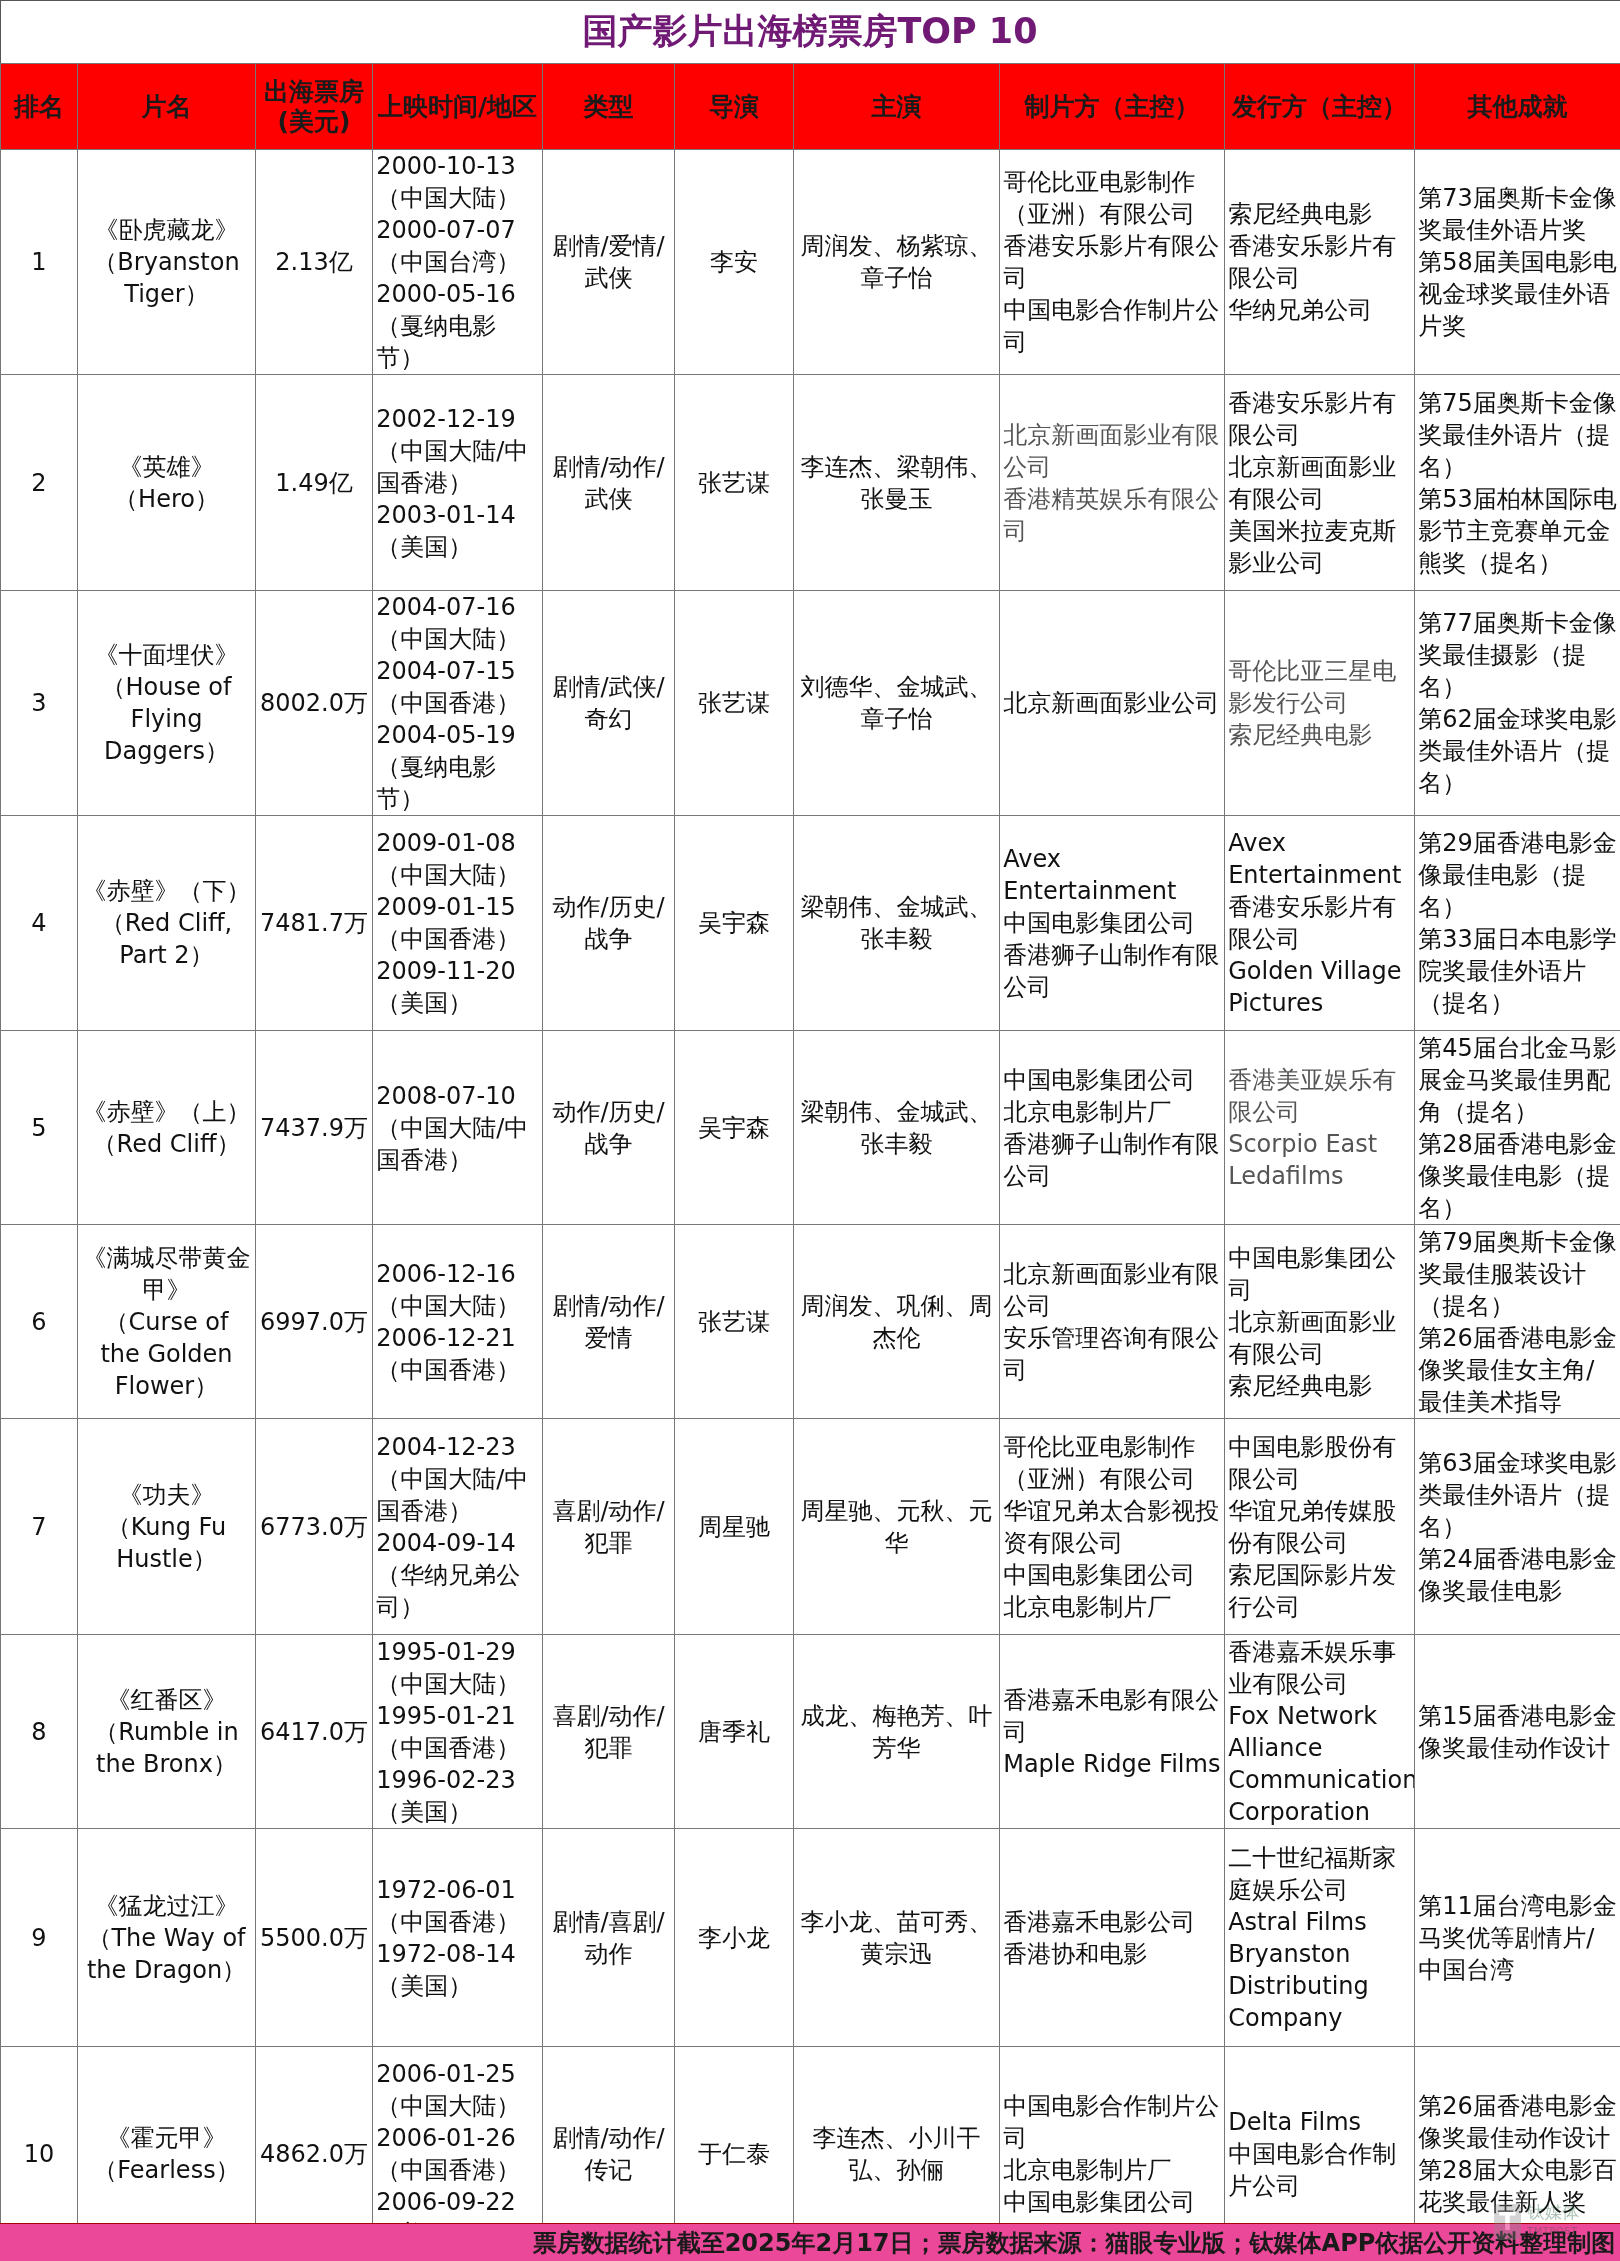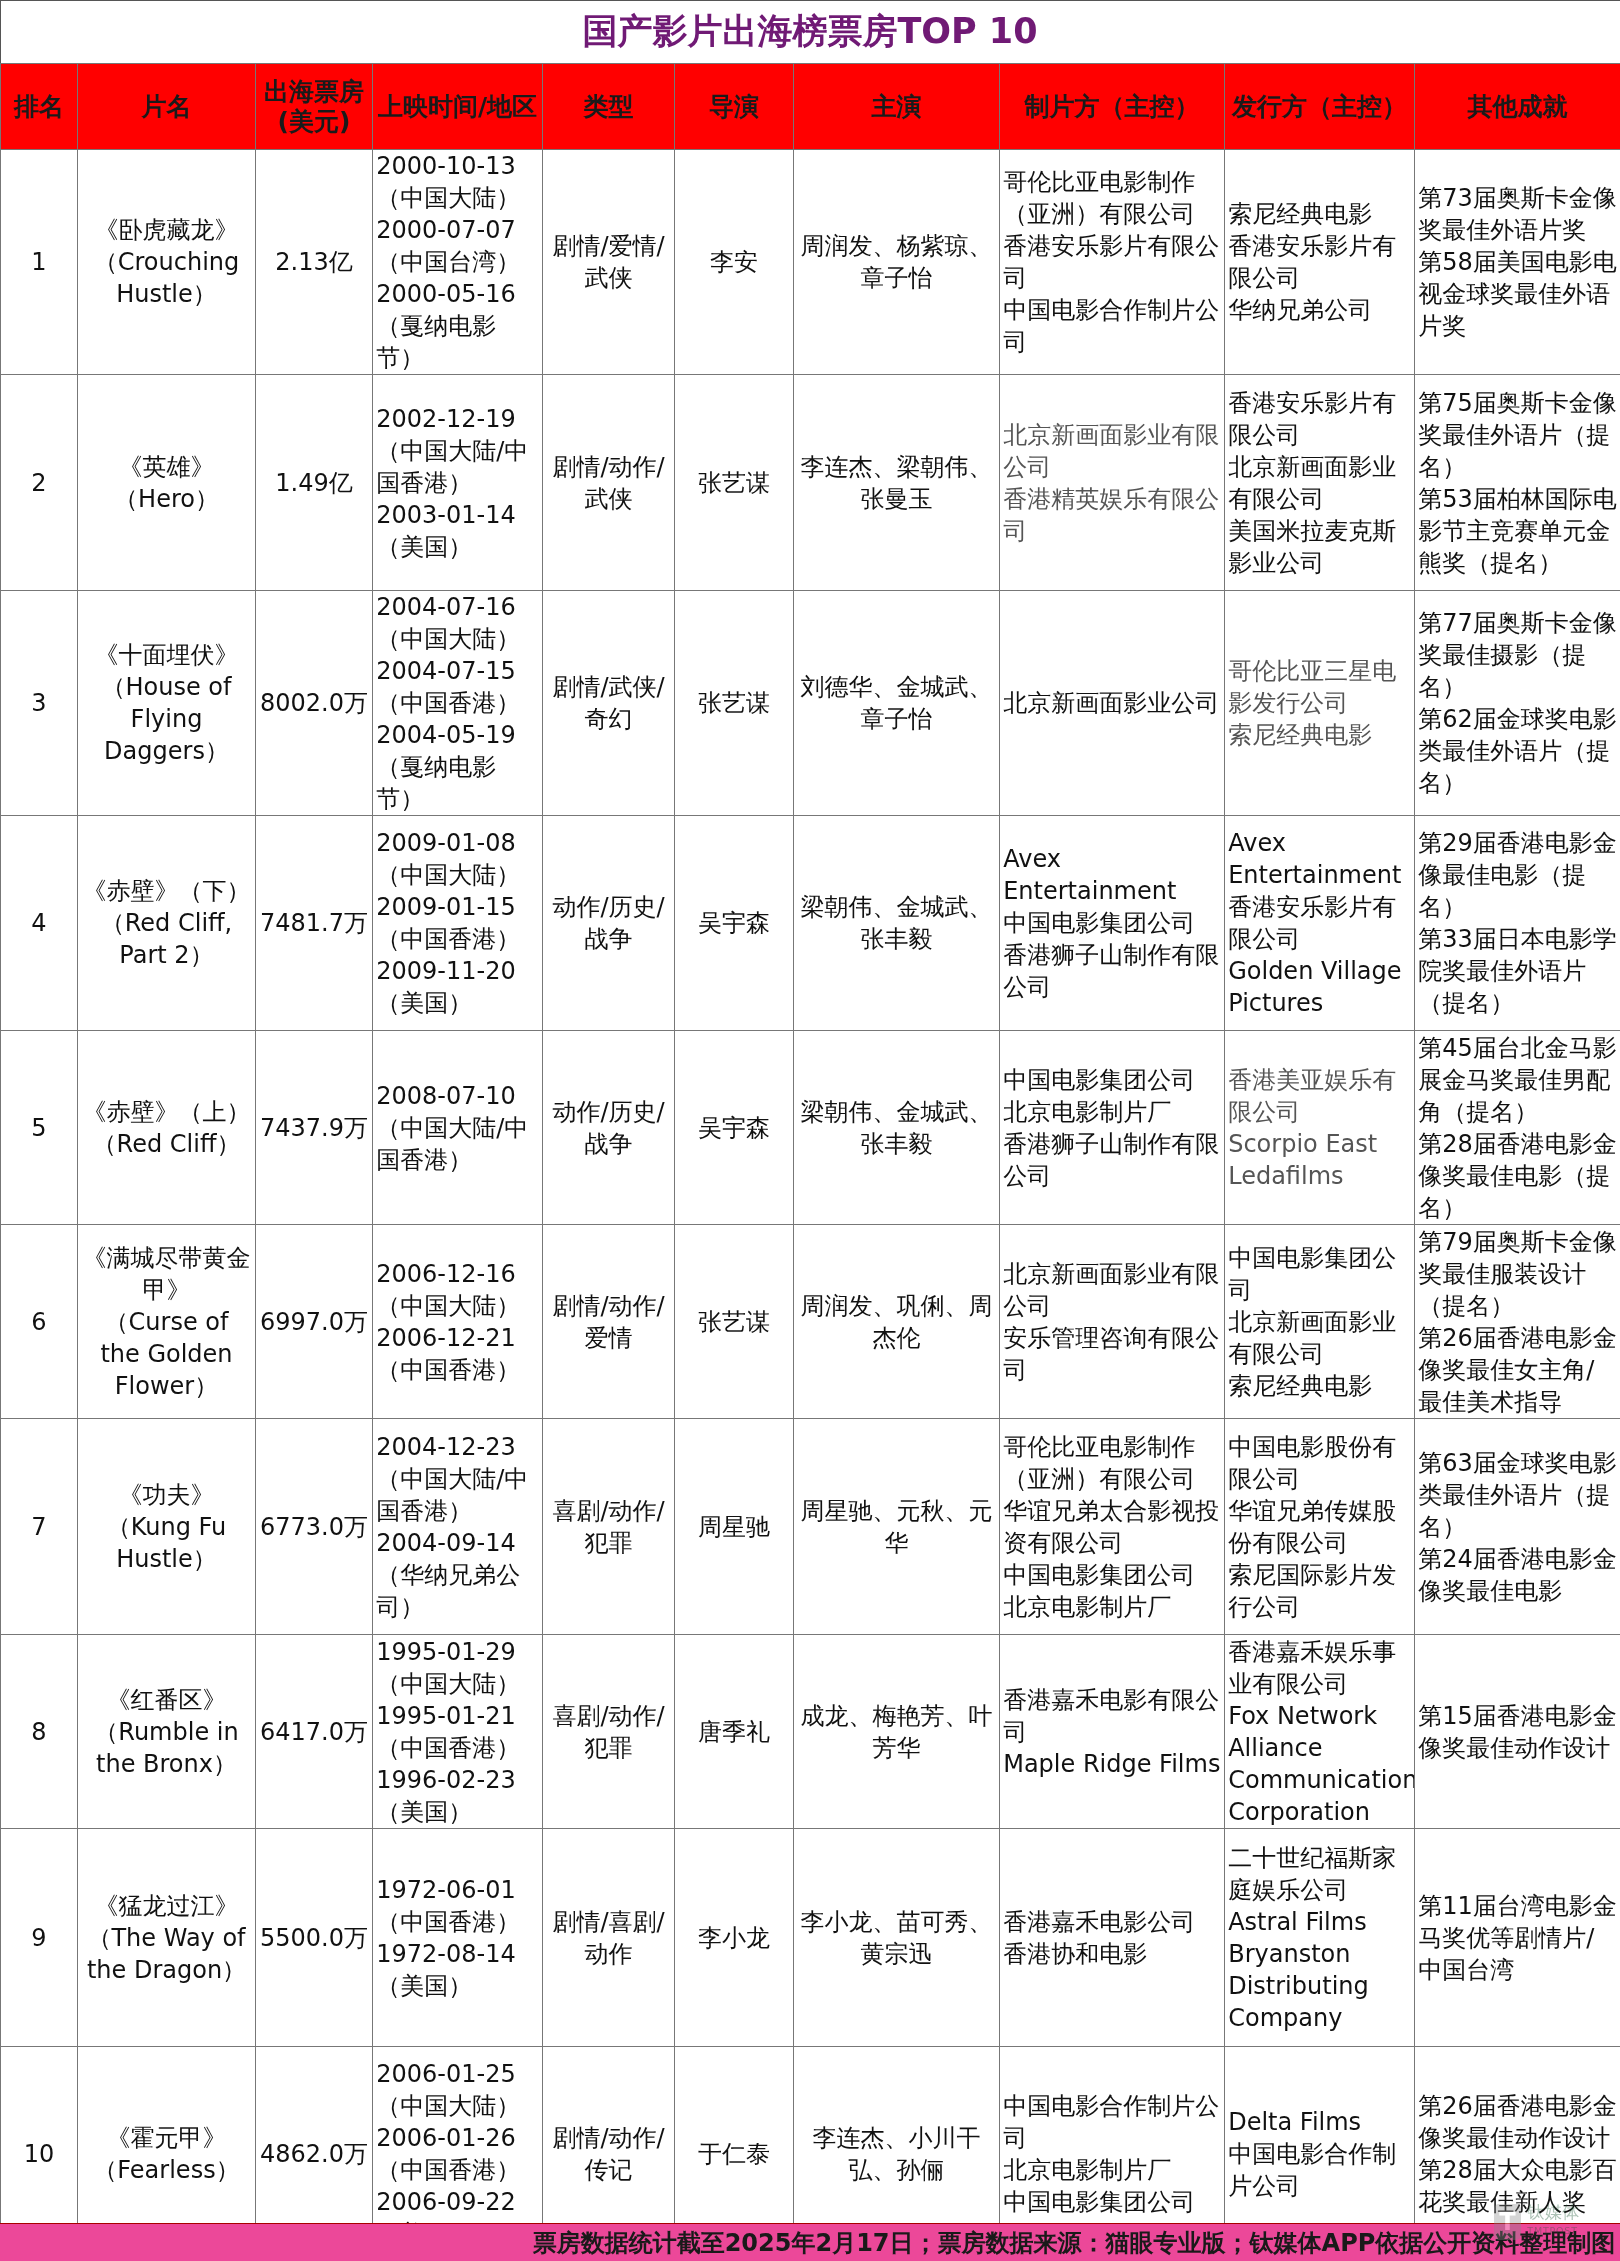--- a/index.html
+++ b/index.html
@@ -61,21 +61,21 @@
       <th>其他成就</th>
     </tr>
   </thead>
   <tbody id="tbody">
       <tr style="height: 215px;">
         <td>
           <span class="line">1</span>
         </td>
         <td>
           <span class="line">《卧虎藏龙》</span>
-          <span class="line">（Crouching Hustle）</span>
+          <span class="line">（Bryanston Tiger）</span>
         </td>
         <td>
           <span class="line">2.13亿</span>
         </td>
         <td class="left">
           <span class="line">2000-10-13</span>
           <span class="line">（中国大陆）</span>
           <span class="line">2000-07-07</span>
           <span class="line">（中国台湾）</span>
           <span class="line">2000-05-16</span>

